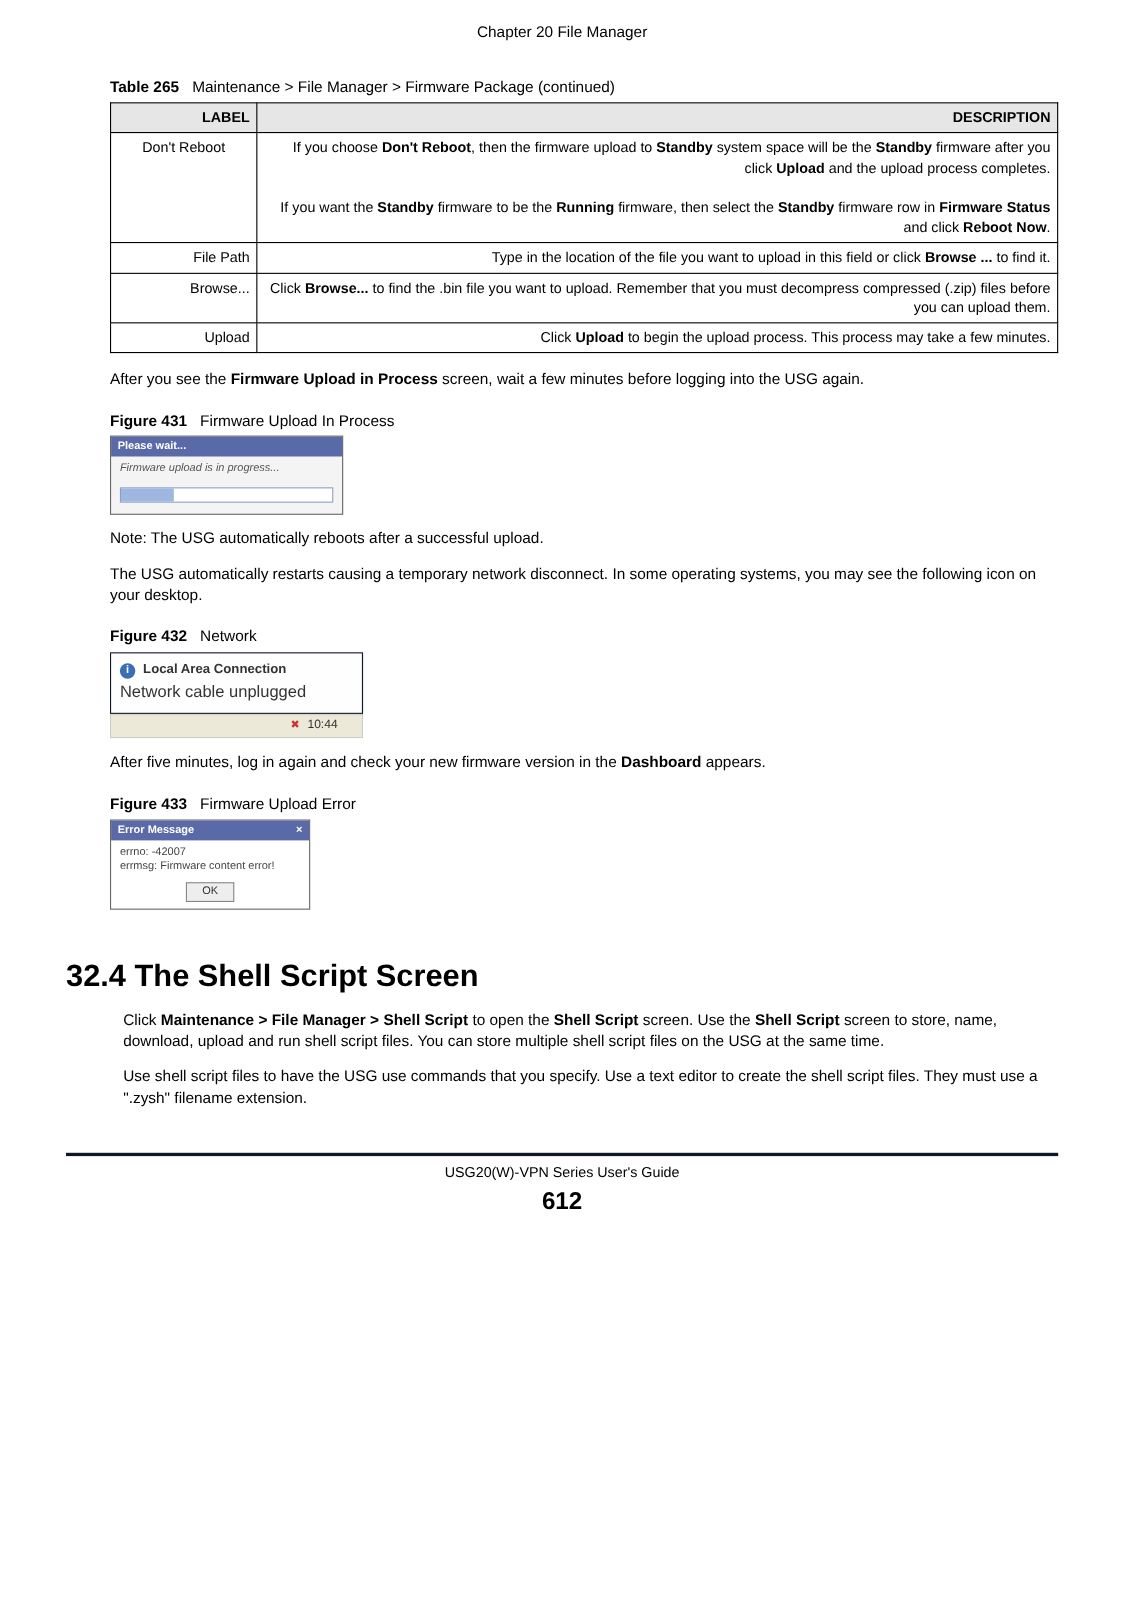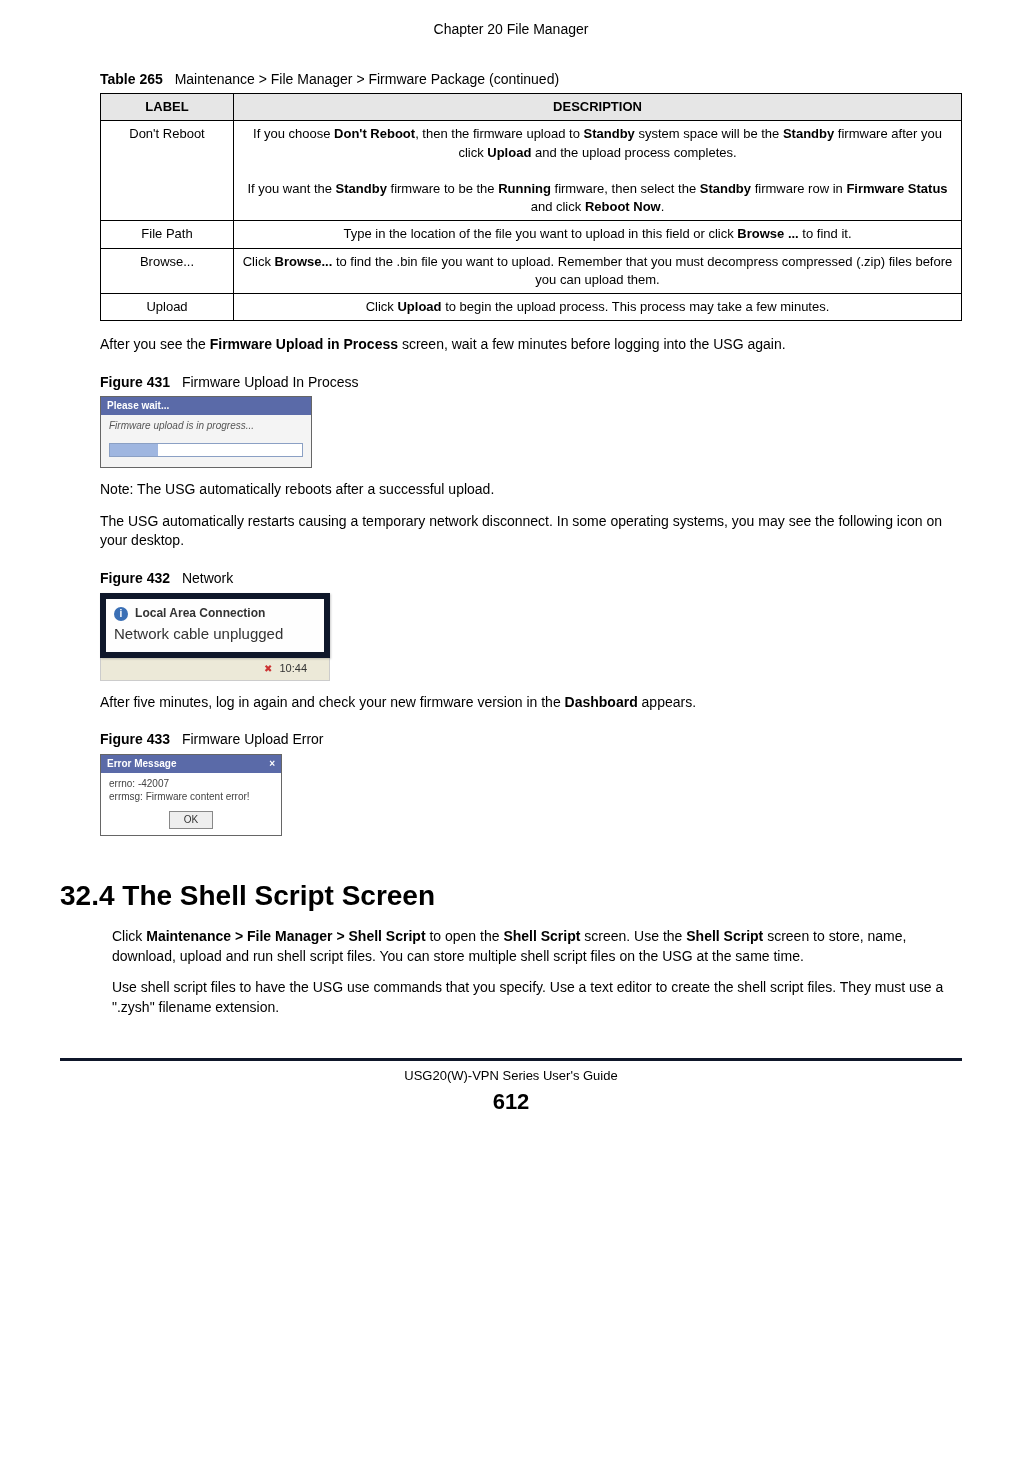--- a/index.html
+++ b/index.html
@@ -26,21 +26,21 @@
   }
   table.doc-table {
     border-collapse: collapse;
     width: 100%;
     font-size: 13px;
     margin-bottom: 14px;
   }
   table.doc-table th, table.doc-table td {
     border: 1px solid #000;
     padding: 4px 6px;
-    text-align: center;
+    text-align: right;
     vertical-align: top;
   }
   table.doc-table th {
     background: #e6e6e6;
     font-weight: bold;
   }
   table.doc-table td.label-col {
     width: 120px;
   }
   .body-para {
@@ -94,21 +94,21 @@
     width: 25%;
     background: #9fb6e0;
   }
   .fig432 {
     width: 230px;
     padding: 0;
     background: #fff;
     border: none;
   }
   .fig432 .balloon {
-    border: 6px solid #0f172a;
+    border: 1px solid #0f172a;
     background: #fefefe;
     padding: 6px 8px 8px 8px;
     box-shadow: 1px 1px 2px rgba(0,0,0,0.2);
     position: relative;
   }
   .fig432 .balloon .title {
     font-weight: bold;
     font-size: 12px;
   }
   .fig432 .balloon .info-icon {

